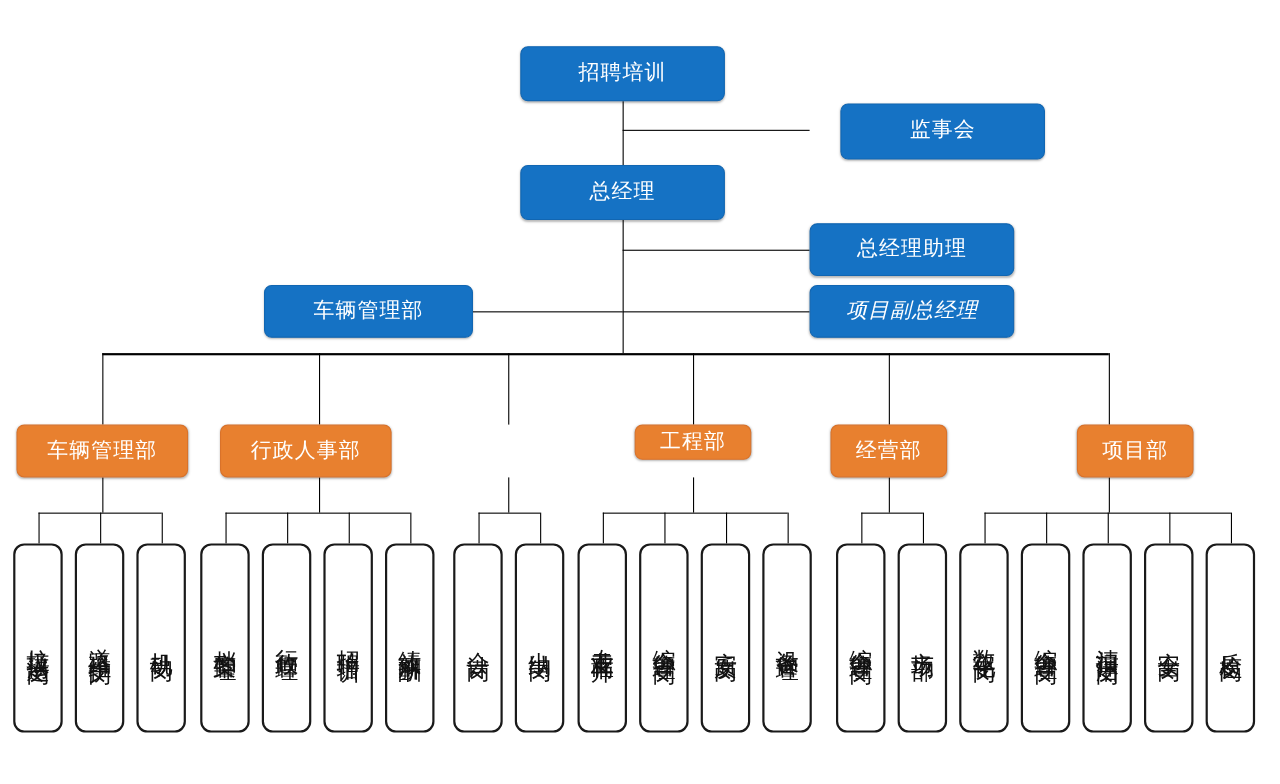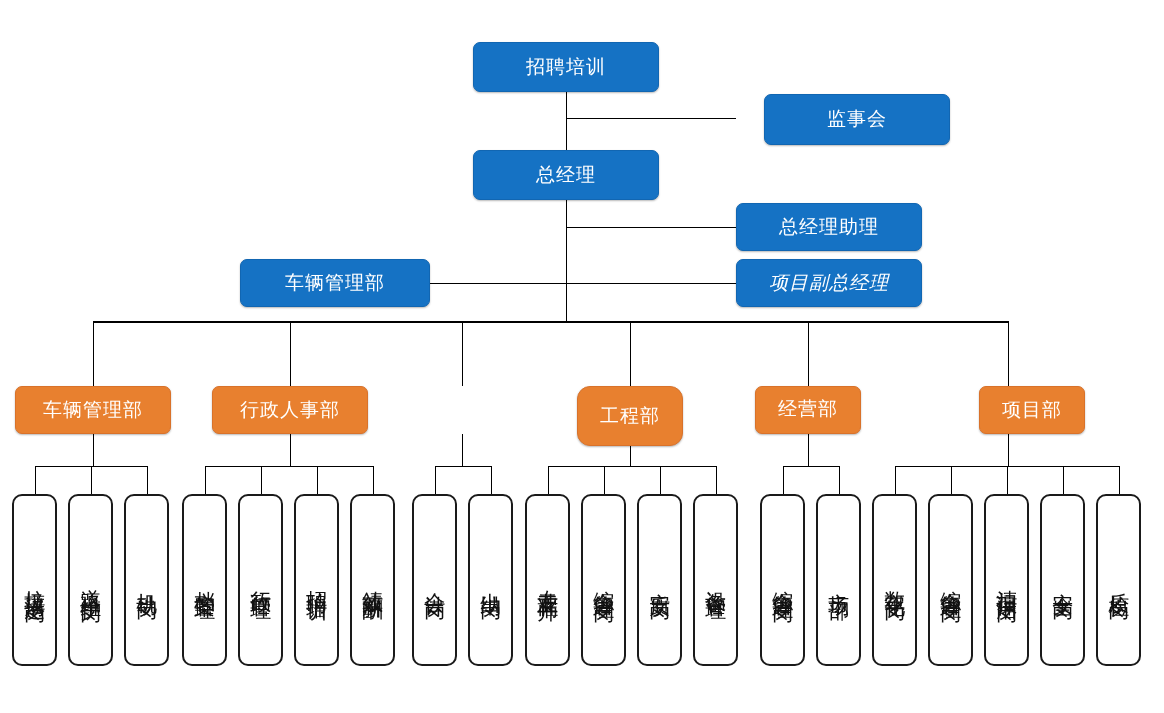--- a/index.html
+++ b/index.html
@@ -95,21 +95,21 @@
     </div>
     <div class="ln v" style="left: 90.5px; top: 466px; height: 28px;"></div>
     <div class="leaf" style="left: 68px; top: 494px; width: 45px; height: 172px;">
       <span class="vtxt">道路维护岗</span>
     </div>
     <div class="ln v" style="left: 146.5px; top: 466px; height: 28px;"></div>
     <div class="leaf" style="left: 124px; top: 494px; width: 45px; height: 172px;">
       <span class="vtxt">机动岗</span>
     </div>
     <div class="ln v" style="left: 290px; top: 321px; height: 65px;"></div>
-    <div class="node orange" style="left: 212px; top: 386px; width: 156px; height: 48px;">行政人事部</div>
+    <div class="node orange" style="left: 200px; top: 386px; width: 156px; height: 48px;">行政人事部</div>
     <div class="ln v" style="left: 290px; top: 434px; height: 32px;"></div>
     <div class="ln h" style="left: 204.5px; top: 466px; width: 168px;"></div>
     <div class="ln v" style="left: 204.5px; top: 466px; height: 28px;"></div>
     <div class="leaf" style="left: 182px; top: 494px; width: 45px; height: 172px;">
       <span class="vtxt">档案管理</span>
     </div>
     <div class="ln v" style="left: 260.5px; top: 466px; height: 28px;"></div>
     <div class="leaf" style="left: 238px; top: 494px; width: 45px; height: 172px;">
       <span class="vtxt">行政管理</span>
     </div>
@@ -126,21 +126,21 @@
     <div class="ln h" style="left: 434.5px; top: 466px; width: 56px;"></div>
     <div class="ln v" style="left: 434.5px; top: 466px; height: 28px;"></div>
     <div class="leaf" style="left: 412px; top: 494px; width: 45px; height: 172px;">
       <span class="vtxt">会计岗</span>
     </div>
     <div class="ln v" style="left: 490.5px; top: 466px; height: 28px;"></div>
     <div class="leaf" style="left: 468px; top: 494px; width: 45px; height: 172px;">
       <span class="vtxt">出纳岗</span>
     </div>
     <div class="ln v" style="left: 630px; top: 321px; height: 65px;"></div>
-    <div class="node orange" style="left: 577px; top: 386px; width: 106px; height: 60px; border-radius: 13px;">工程部</div>
+    <div class="node orange" style="left: 577px; top: 386px; width: 106px; height: 32px;">工程部</div>
     <div class="ln v" style="left: 630px; top: 434px; height: 32px;"></div>
     <div class="ln h" style="left: 547.5px; top: 466px; width: 168px;"></div>
     <div class="ln v" style="left: 547.5px; top: 466px; height: 28px;"></div>
     <div class="leaf" style="left: 525px; top: 494px; width: 45px; height: 172px;">
       <span class="vtxt">专业工程师</span>
     </div>
     <div class="ln v" style="left: 603.5px; top: 466px; height: 28px;"></div>
     <div class="leaf" style="left: 581px; top: 494px; width: 45px; height: 172px;">
       <span class="vtxt">综合管理岗</span>
     </div>

